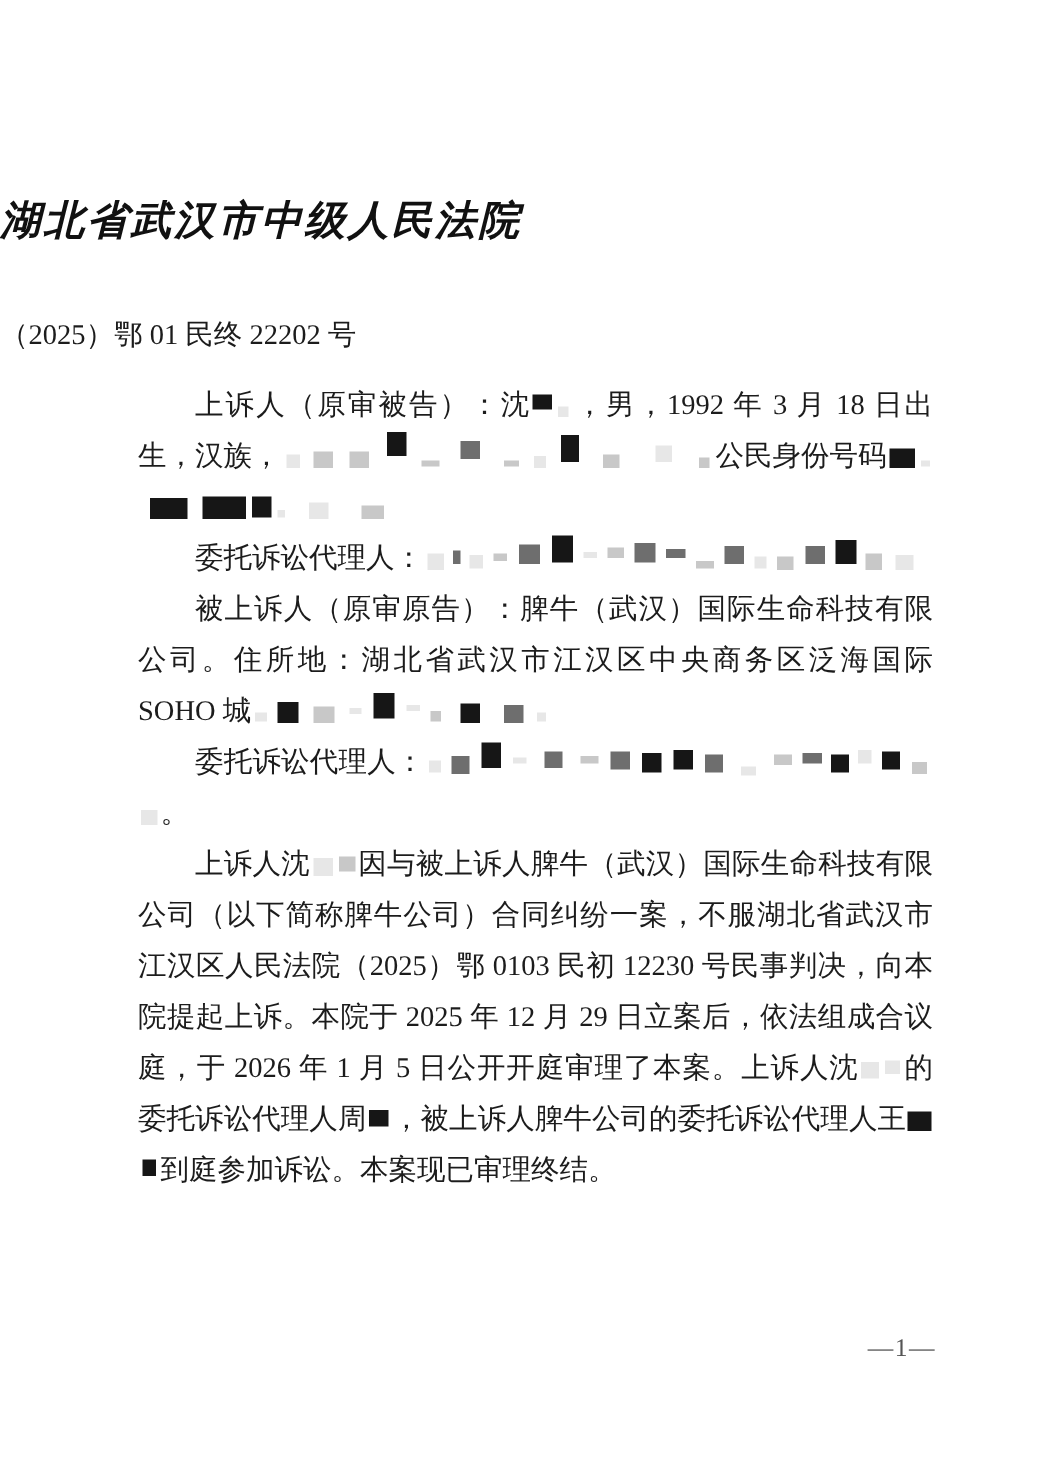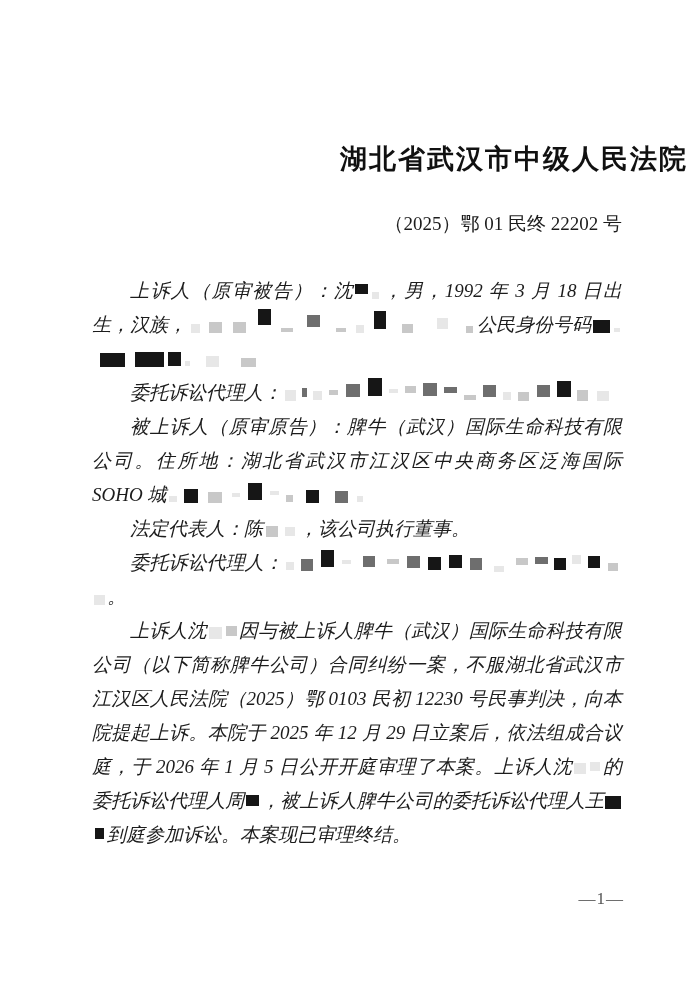--- a/index.html
+++ b/index.html
@@ -1,34 +1,33 @@
 <!DOCTYPE html>
 <html><head>
 <meta charset="utf-8">
 <style>
   html,body{margin:0;padding:0;background:#ffffff;}
   .page{
     position:relative;width:700px;height:989px;background:#ffffff;overflow:hidden;
     font-family:"Liberation Serif","DejaVu Serif",serif;color:#1c1c1c;
   }
   .court-title{
-    margin:12px;padding:130px 0 0 0;text-align:right;
-    font-size:27px;font-weight:bold;letter-spacing:2px;line-height:34px;color:#111;
+    margin:0;padding:130px 0 0 0;text-align:left;
+    font-size:27px;font-weight:bold;letter-spacing:2px;line-height:34px;color:#111;font-style:italic;
   }
   .doc-type{
     margin:12px 0 0 0;text-align:center;
     font-size:29px;font-weight:bold;letter-spacing:4px;line-height:38px;color:#111;
   }
   .case-number{
-    margin:36px 78px 0 0;text-align:right;font-size:19px;line-height:24px;
+    margin:48px 78px 0 0;font-size:19px;line-height:24px;
   }
   .doc-body{
-    margin:38px 78px 0 92px;font-size:19px;line-height:34px;
+    margin:18px 78px 0 92px;font-size:19px;line-height:34px;
     text-align:justify;
-    font-style:italic;
   }
   .doc-body p{margin:0;text-indent:2em;}
   
   .rb{display:inline-block;background:#161616;vertical-align:-1px;}
   .rb.g{background:#6e6e6e;}
   .rb.l{background:#c8c8c8;}
   .rb.f{background:#e7e7e7;}
   .page-number{
     position:absolute;right:76px;bottom:80px;
     font-size:17px;color:#555;letter-spacing:1px;
@@ -43,21 +42,20 @@
   <div class="case-number">（2025）鄂 01 民终 22202 号</div>
 
   <div class="doc-body">
 
     <p><span>上诉人（原审被告）：沈</span><span class="rb" style="width:13px;height:10px;margin:0 1px;vertical-align:3px"></span><span class="rb f" style="width:7px;height:7px;margin:0 3px;vertical-align:-2px"></span><span>，男，1992 年 3 月 18 日出生，汉族，</span><span class="rb f" style="width:9px;height:9px;margin:0 4px;vertical-align:-2px"></span><span class="rb l" style="width:13px;height:11px;margin:0 5px;vertical-align:-2px"></span><span class="rb l" style="width:13px;height:11px;margin:0 6px;vertical-align:-2px"></span><span class="rb" style="width:13px;height:16px;margin:0 6px;vertical-align:6px"></span><span class="rb l" style="width:12px;height:4px;margin:0 4px"></span><span class="rb g" style="width:13px;height:12px;margin:0 10px;vertical-align:4px"></span><span class="rb l" style="width:10px;height:4px;margin:0 6px"></span><span class="rb f" style="width:8px;height:8px;margin:0 4px;vertical-align:-2px"></span><span class="rb" style="width:12px;height:18px;margin:0 6px;vertical-align:2px"></span><span class="rb l" style="width:11px;height:9px;margin:0 10px;vertical-align:-2px"></span><span class="rb f" style="width:11px;height:11px;margin:0 14px;vertical-align:2px"></span><span class="rb l" style="width:7px;height:7px;margin:0 4px;vertical-align:-2px"></span><span>公民身份号码</span><span class="rb" style="width:17px;height:13px;margin:0 2px;vertical-align:-2px"></span><span class="rb f" style="width:6px;height:4px;margin:0 2px"></span><span class="rb" style="width:25px;height:14px;margin:0 8px;vertical-align:-2px"></span><span class="rb" style="width:29px;height:15px;margin:0 2px;vertical-align:-2px"></span><span class="rb" style="width:13px;height:14px;margin:0 2px"></span><span class="rb f" style="width:5px;height:5px;margin:0 2px"></span><span class="rb f" style="width:13px;height:11px;margin:0 14px;vertical-align:-2px"></span><span class="rb l" style="width:15px;height:9px;margin:0 8px;vertical-align:-2px"></span></p>
 
     <p><span>委托诉讼代理人：</span><span class="rb f" style="width:11px;height:11px;margin:0 3px;vertical-align:-2px"></span><span class="rb g" style="width:5px;height:9px;margin:0 3px;vertical-align:2px"></span><span class="rb f" style="width:9px;height:9px;margin:0 3px"></span><span class="rb l" style="width:9px;height:5px;margin:0 4px;vertical-align:4px"></span><span class="rb g" style="width:14px;height:13px;margin:0 4px;vertical-align:2px"></span><span class="rb" style="width:14px;height:18px;margin:0 4px;vertical-align:3px"></span><span class="rb f" style="width:9px;height:4px;margin:0 3px;vertical-align:6px"></span><span class="rb l" style="width:11px;height:7px;margin:0 4px;vertical-align:6px"></span><span class="rb g" style="width:14px;height:13px;margin:0 3px;vertical-align:3px"></span><span class="rb g" style="width:13px;height:6px;margin:0 4px;vertical-align:6px"></span><span class="rb l" style="width:12px;height:5px;margin:0 3px"></span><span class="rb g" style="width:13px;height:12px;margin:0 4px;vertical-align:2px"></span><span class="rb f" style="width:8px;height:8px;margin:0 3px"></span><span class="rb l" style="width:11px;height:9px;margin:0 4px;vertical-align:-2px"></span><span class="rb g" style="width:13px;height:12px;margin:0 4px;vertical-align:2px"></span><span class="rb" style="width:14px;height:16px;margin:0 3px;vertical-align:2px"></span><span class="rb l" style="width:11px;height:11px;margin:0 3px;vertical-align:-2px"></span><span class="rb f" style="width:12px;height:10px;margin:0 6px;vertical-align:-2px"></span></p>
 
     <p><span>被上诉人（原审原告）：脾牛（武汉）国际生命科技有限公司。住所地：湖北省武汉市江汉区中央商务区泛海国际 SOHO 城</span><span class="rb f" style="width:8px;height:6px;margin:0 3px"></span><span class="rb" style="width:14px;height:14px;margin:0 4px;vertical-align:-2px"></span><span class="rb l" style="width:14px;height:11px;margin:0 6px;vertical-align:-2px"></span><span class="rb f" style="width:8px;height:4px;margin:0 4px;vertical-align:4px"></span><span class="rb" style="width:14px;height:17px;margin:0 4px;vertical-align:1px"></span><span class="rb f" style="width:9px;height:4px;margin:0 4px;vertical-align:6px"></span><span class="rb l" style="width:7px;height:7px;margin:0 3px"></span><span class="rb" style="width:13px;height:13px;margin:0 10px;vertical-align:-2px"></span><span class="rb g" style="width:13px;height:12px;margin:0 6px;vertical-align:-2px"></span><span class="rb f" style="width:6px;height:6px;margin:0 3px"></span></p>
 
-    <p><span>法定代表人：陈</span><span class="rb l" style="width:12px;height:11px;margin:0 3px;vertical-align:-2px"></span><span class="rb f" style="width:10px;height:9px;margin:0 4px"></span><span>，该公司执行董事。</span></p>
 
     <p><span>委托诉讼代理人：</span><span class="rb f" style="width:8px;height:8px;margin:0 3px"></span><span class="rb g" style="width:12px;height:12px;margin:0 4px;vertical-align:-2px"></span><span class="rb" style="width:13px;height:17px;margin:0 4px;vertical-align:2px"></span><span class="rb f" style="width:9px;height:4px;margin:0 4px;vertical-align:5px"></span><span class="rb g" style="width:12px;height:11px;margin:0 8px;vertical-align:2px"></span><span class="rb l" style="width:12px;height:5px;margin:0 4px;vertical-align:5px"></span><span class="rb g" style="width:13px;height:12px;margin:0 4px;vertical-align:1px"></span><span class="rb" style="width:13px;height:13px;margin:0 4px;vertical-align:-1px"></span><span class="rb" style="width:13px;height:13px;margin:0 4px;vertical-align:1px"></span><span class="rb g" style="width:12px;height:12px;margin:0 4px"></span><span class="rb f" style="width:10px;height:6px;margin:0 8px;vertical-align:-3px"></span><span class="rb l" style="width:12px;height:7px;margin:0 4px;vertical-align:4px"></span><span class="rb g" style="width:13px;height:7px;margin:0 3px;vertical-align:5px"></span><span class="rb" style="width:12px;height:12px;margin:0 3px"></span><span class="rb f" style="width:9px;height:9px;margin:0 3px;vertical-align:5px"></span><span class="rb" style="width:12px;height:12px;margin:0 4px;vertical-align:1px"></span><span class="rb l" style="width:10px;height:8px;margin:0 4px;vertical-align:-2px"></span><span class="rb f" style="width:11px;height:10px;margin:0 2px;vertical-align:-2px"></span><span>。</span></p>
 
     <p><span>上诉人沈</span><span class="rb f" style="width:13px;height:12px;margin:0 2px;vertical-align:-2px"></span><span class="rb l" style="width:11px;height:10px;margin:0 2px;vertical-align:1px"></span><span>因与被上诉人脾牛（武汉）国际生命科技有限公司（以下简称脾牛公司）合同纠纷一案，不服湖北省武汉市江汉区人民法院（2025）鄂 0103 民初 12230 号民事判决，向本院提起上诉。本院于 2025 年 12 月 29 日立案后，依法组成合议庭，于 2026 年 1 月 5 日公开开庭审理了本案。上诉人沈</span><span class="rb f" style="width:12px;height:11px;margin:0 2px;vertical-align:-1px"></span><span class="rb f" style="width:10px;height:9px;margin:0 2px;vertical-align:2px"></span><span>的委托诉讼代理人周</span><span class="rb" style="width:13px;height:11px;margin:0 2px;vertical-align:1px"></span><span>，被上诉人脾牛公司的委托诉讼代理人王</span><span class="rb" style="width:16px;height:13px;margin:0 1px;vertical-align:-2px"></span><span class="rb" style="width:9px;height:11px;margin:0 3px;vertical-align:2px"></span><span>到庭参加诉讼。本案现已审理终结。</span></p>
 
   </div>
 
   <div class="page-number">—1—</div>
 
 </div>

